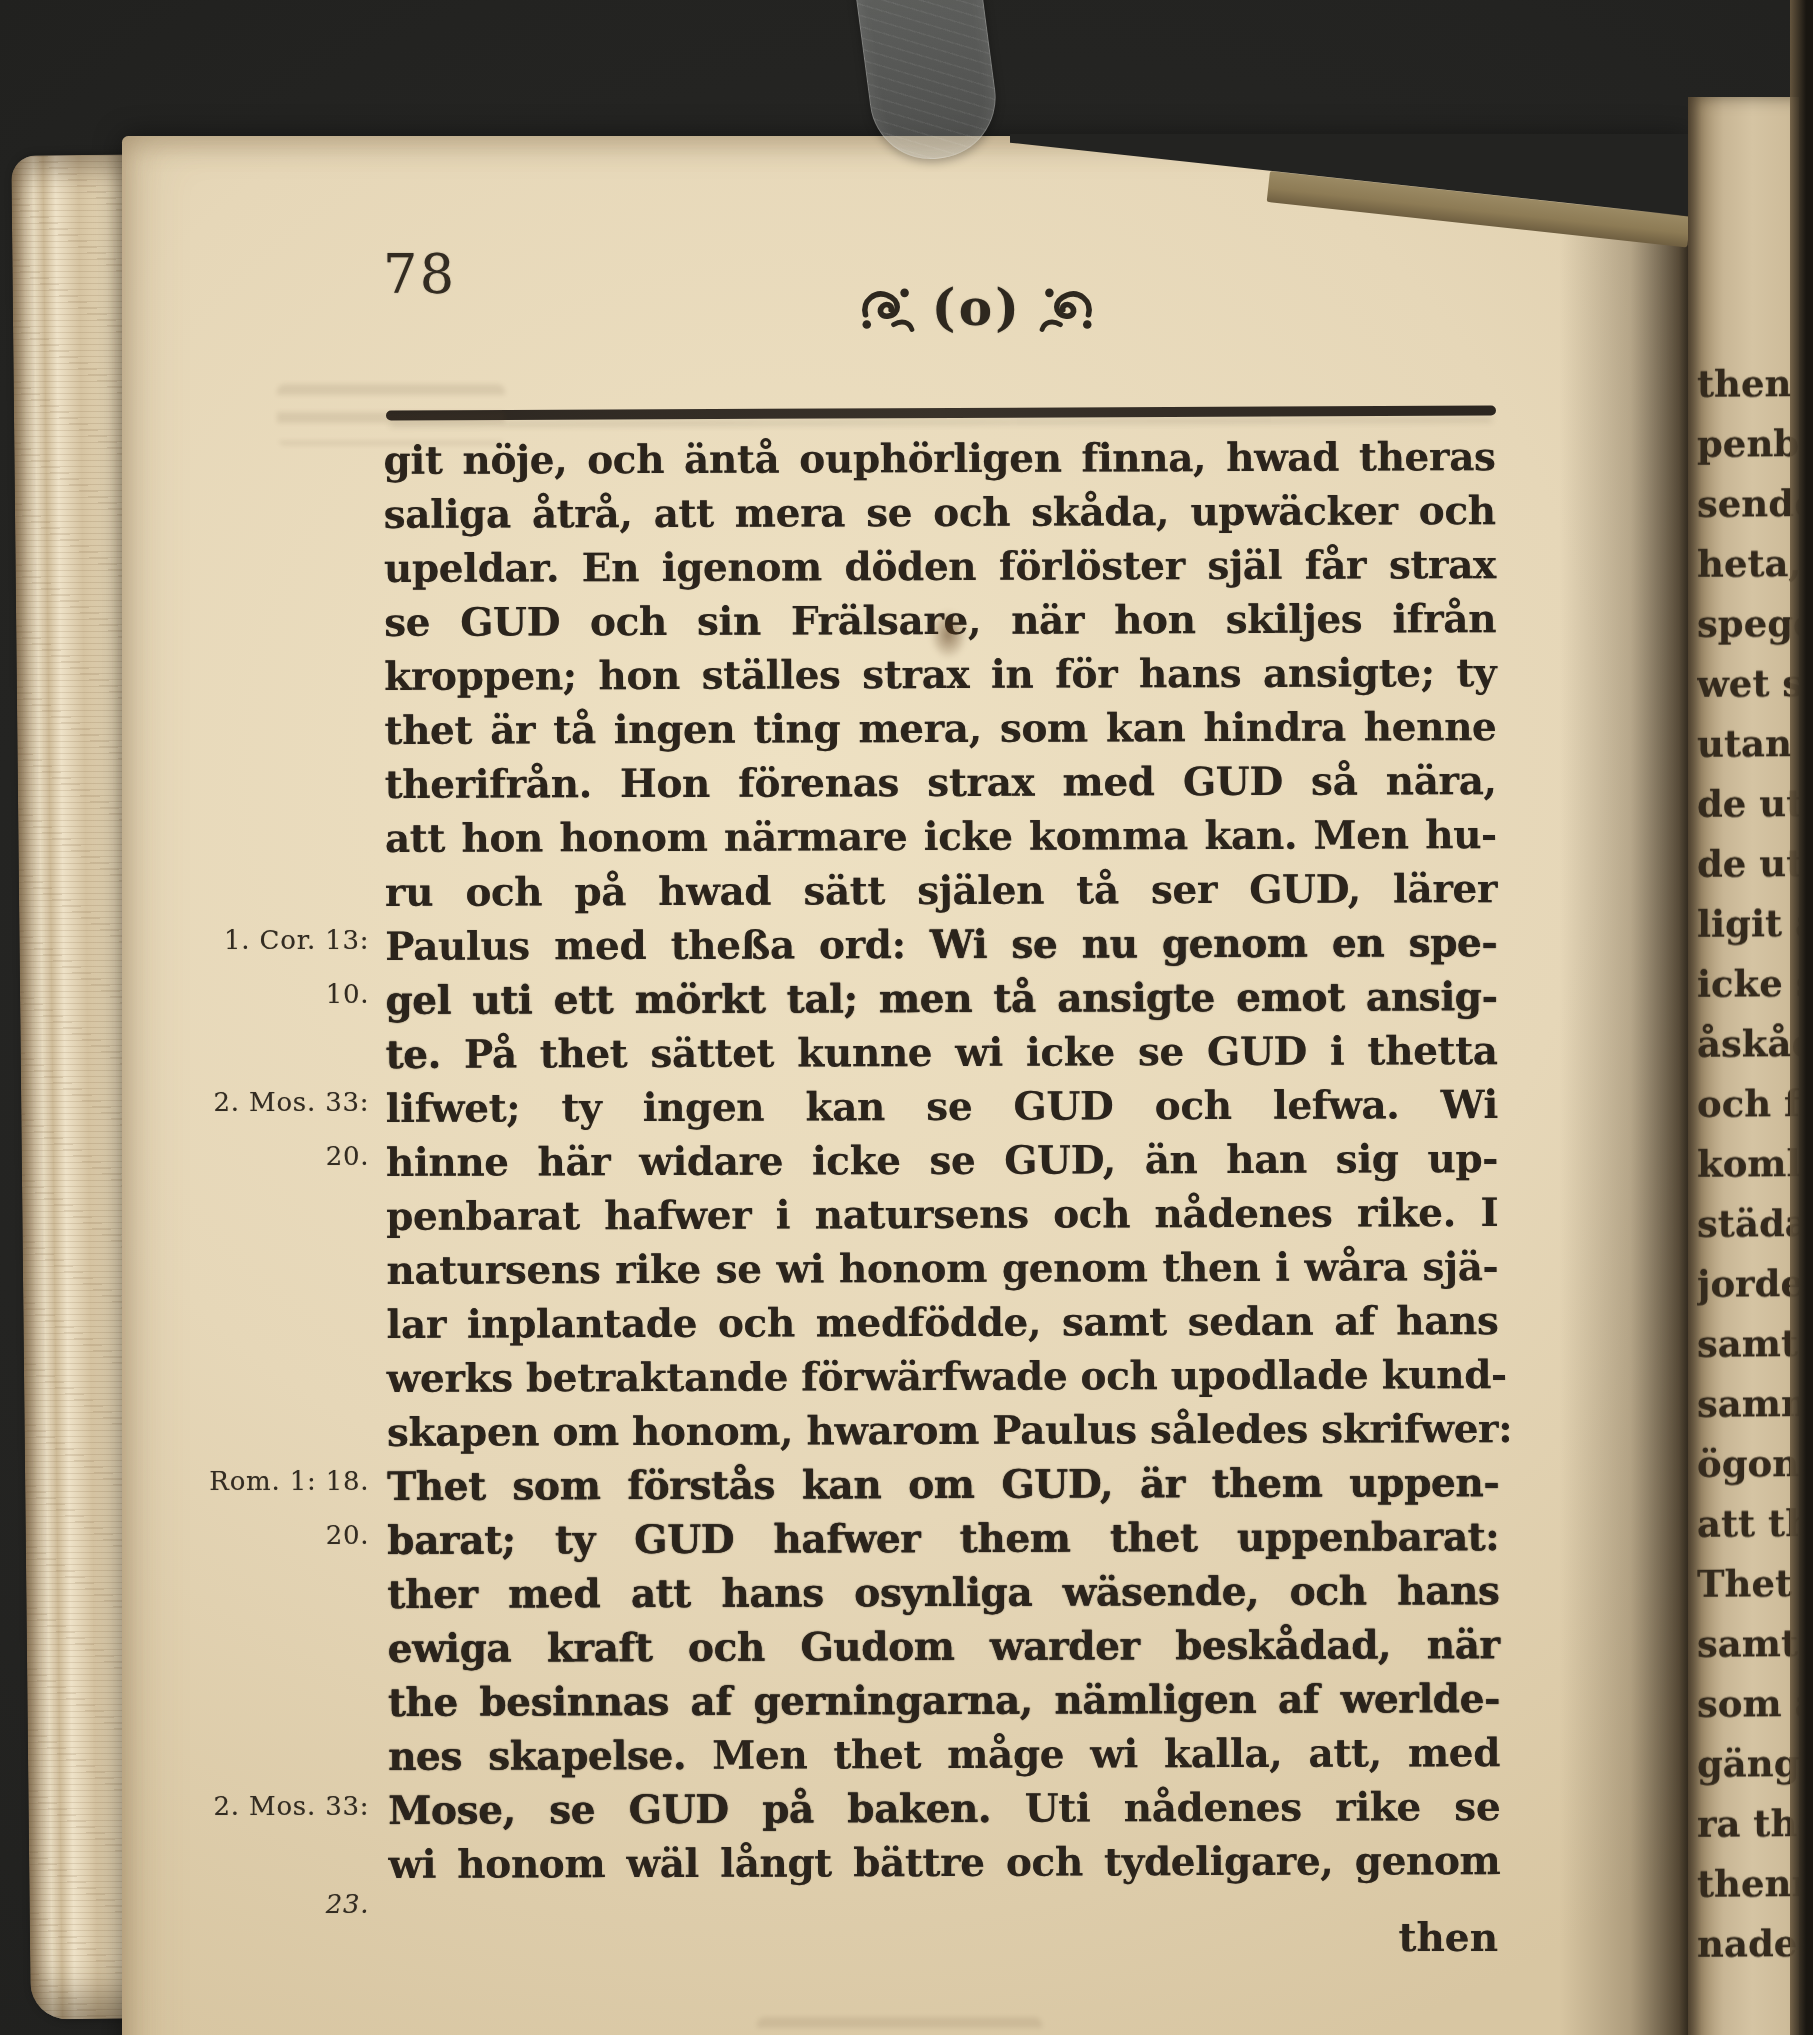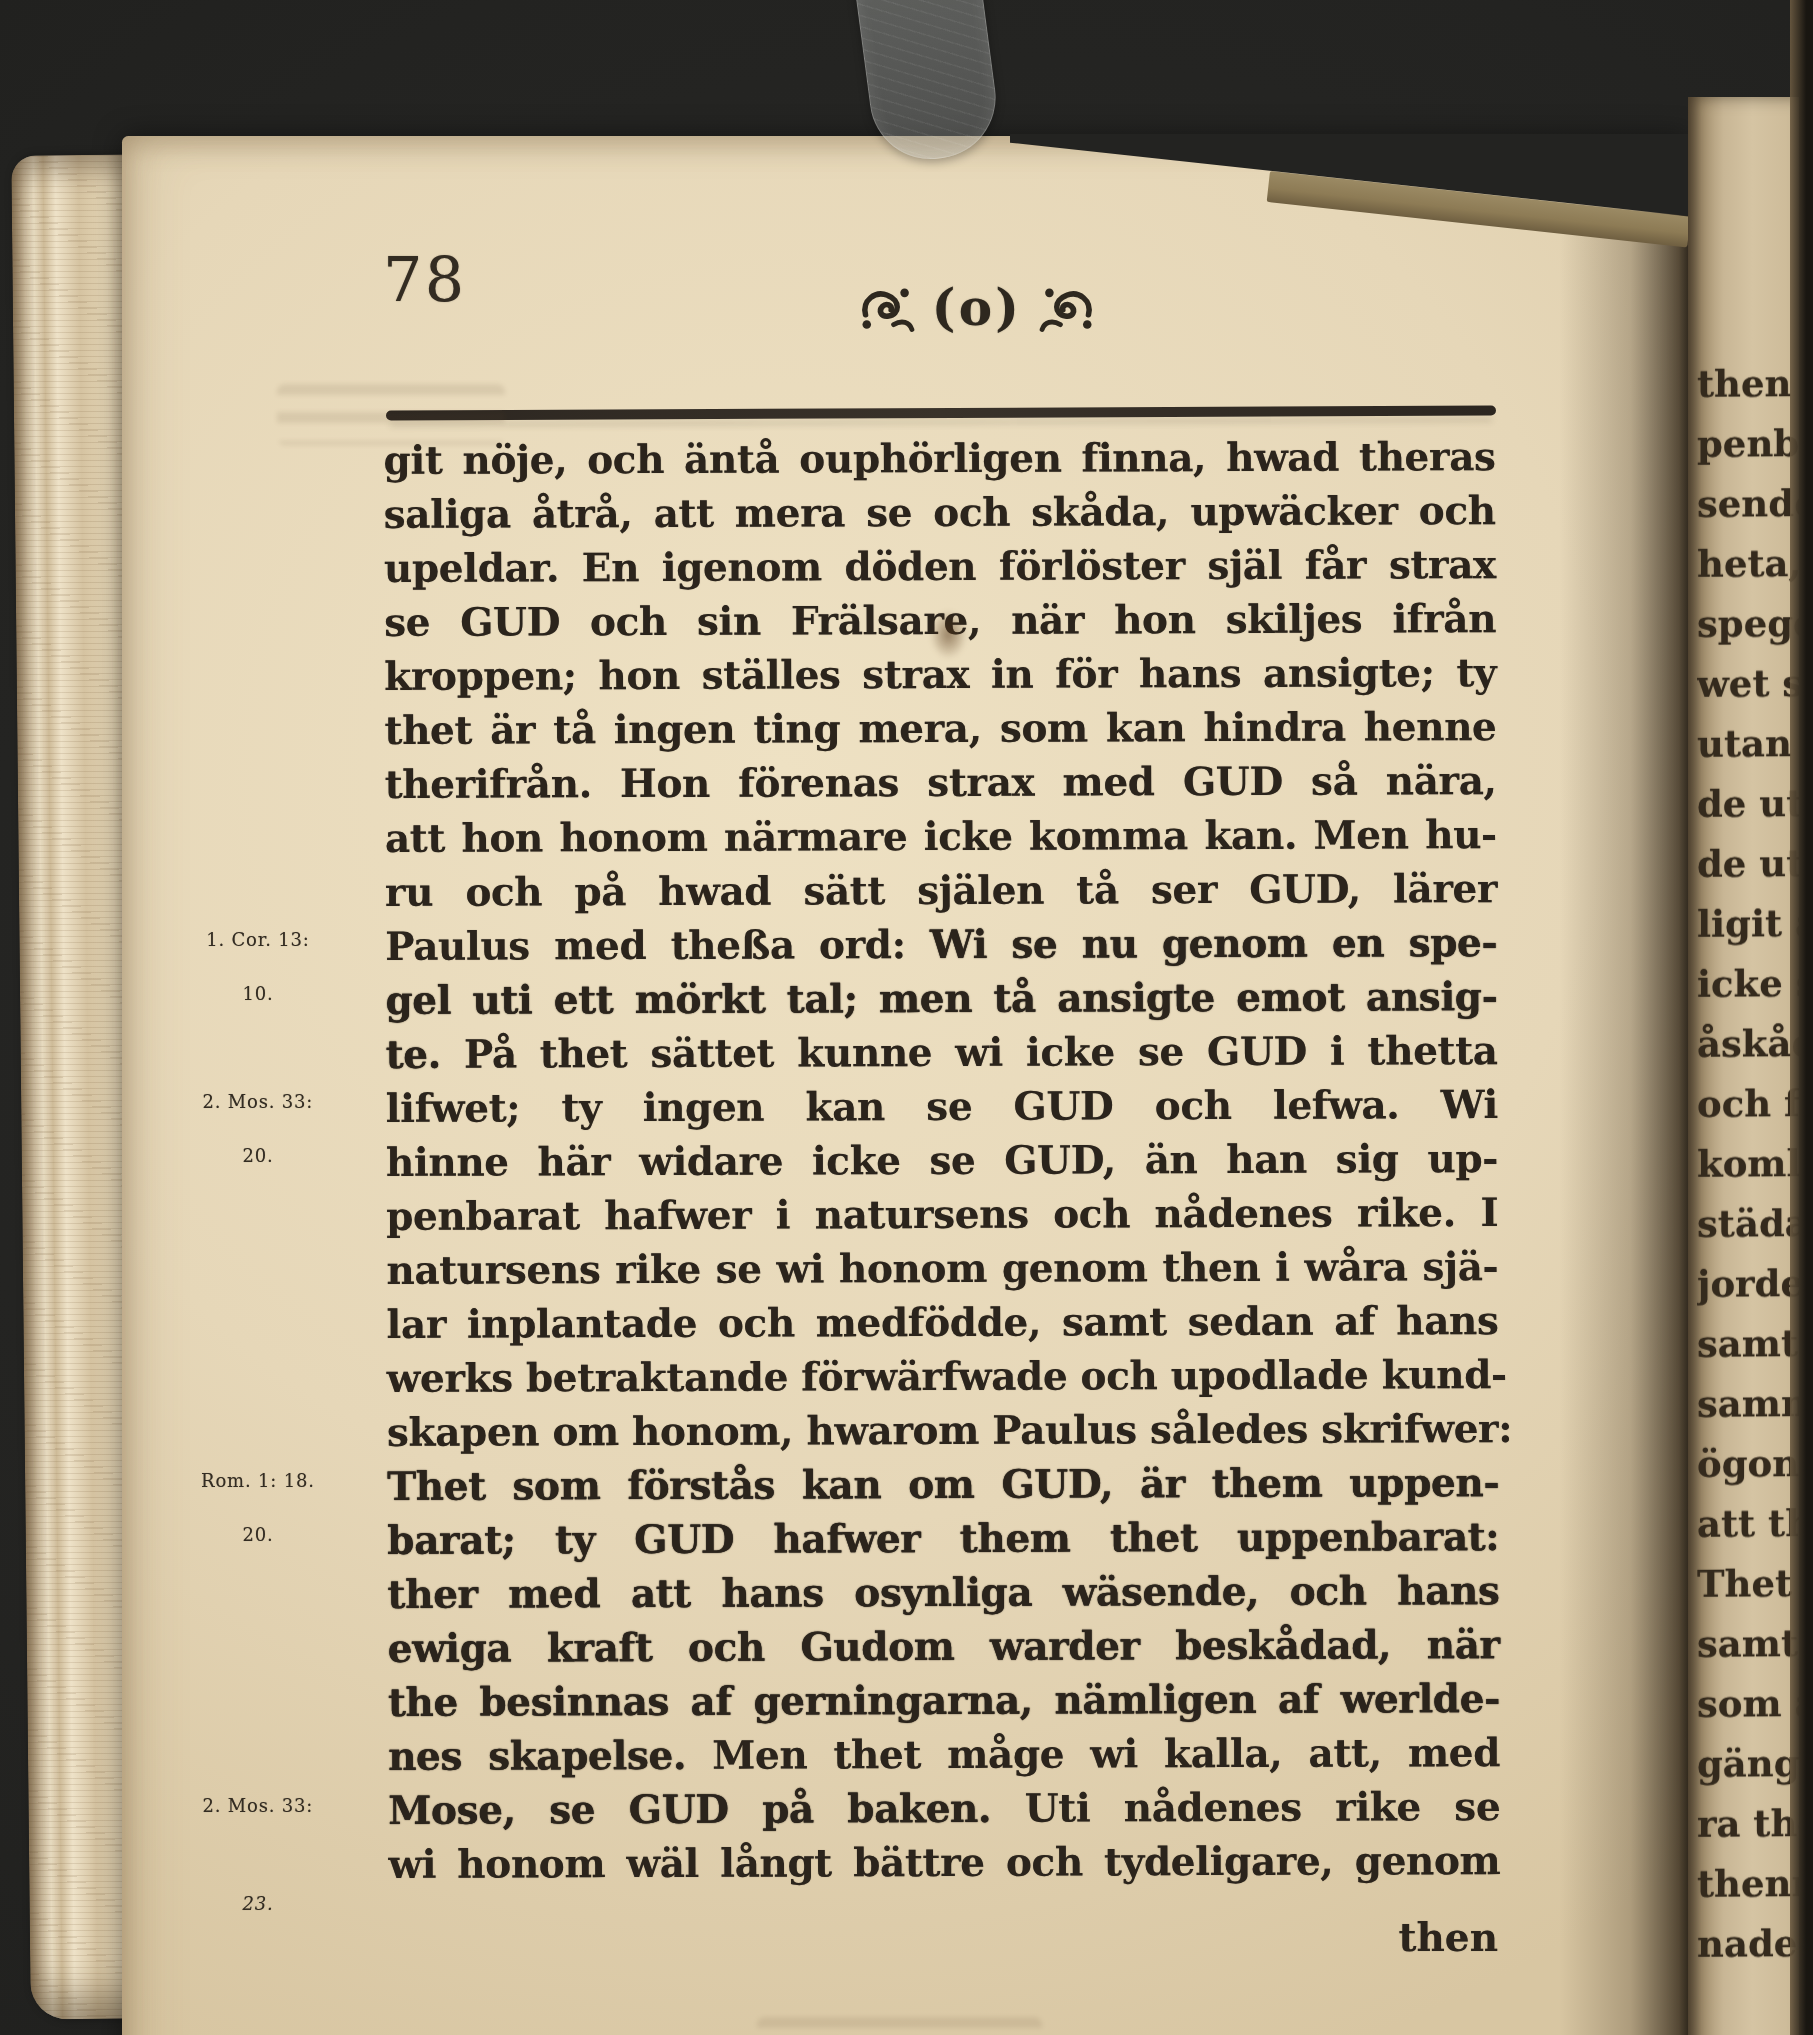--- a/index.html
+++ b/index.html
@@ -43,21 +43,21 @@
     background:linear-gradient(180deg,#9b8a64 0%,#8d7b55 55%,#6f5f41 100%);
     transform:rotate(6.2deg);transform-origin:left top;border-radius:2.4px;
   }
   .page-top-slope{
     position:absolute;left:1010px;top:134px;width:682px;height:96px;z-index:4;
     background:#232321;
     clip-path:polygon(0 0,100% 0,100% 86%,0 9%);
   }
   
   .page-number{
-    position:absolute;left:261px;top:107px;font-size:62px;color:#332c22;
+    position:absolute;left:261px;top:107px;font-size:54px;color:#332c22;
     text-shadow:0 0 1.2px rgba(51,44,34,.5);letter-spacing:2.4px;
   }
   .ornament{
     position:absolute;left:692px;top:114px;width:326px;height:114px;z-index:1;
     display:flex;align-items:center;justify-content:center;gap:14px;color:#2e281f;
   }
   .ornament .oc{font-size:50px;font-weight:700;letter-spacing:3.3px;text-shadow:0 0 1.2px rgba(46,40,31,.55);}
   .ornament svg{display:block;}
   .head-rule{
     position:absolute;left:264px;top:272px;width:1110px;height:9.8px;z-index:1;
@@ -72,22 +72,22 @@
   }
   .tl{
     display:block;height:54px;line-height:54px;font-size:39px;font-weight:700;
     text-align:justify;text-align-last:justify;letter-spacing:-0.4px;
     text-shadow:0 0 0.8px rgba(43,36,28,.5);
     white-space:nowrap;overflow:visible;
   }
   .tl .b{text-shadow:0 0 0.8px currentColor,0 0 1.6px rgba(43,36,28,.55);}
   .margin-notes{position:absolute;left:24.4px;top:0;width:223px;height:100%;z-index:1;}
   .mnote{
-    position:absolute;right:0;width:223px;text-align:center;
-    font-size:18px;color:#332c22;letter-spacing:0.8px;line-height:28.5px;
+    position:absolute;right:0;width:223px;text-align:right;
+    font-size:26px;color:#332c22;letter-spacing:0.8px;line-height:28.5px;
     text-shadow:0 0 0.8px rgba(51,44,34,.4);white-space:nowrap;
   }
   .catchword{
     position:absolute;left:1091px;top:1778px;width:285px;z-index:1;text-align:right;
     font-size:39px;font-weight:700;color:#2b241c;text-shadow:0 0 0.8px rgba(43,36,28,.5);
   }
   .stain{
     position:absolute;left:808px;top:474px;width:37px;height:49px;z-index:1;border-radius:50%;
     background:radial-gradient(closest-side, rgba(82,52,22,.55), rgba(82,52,22,0));filter:blur(2.4px);
   }

